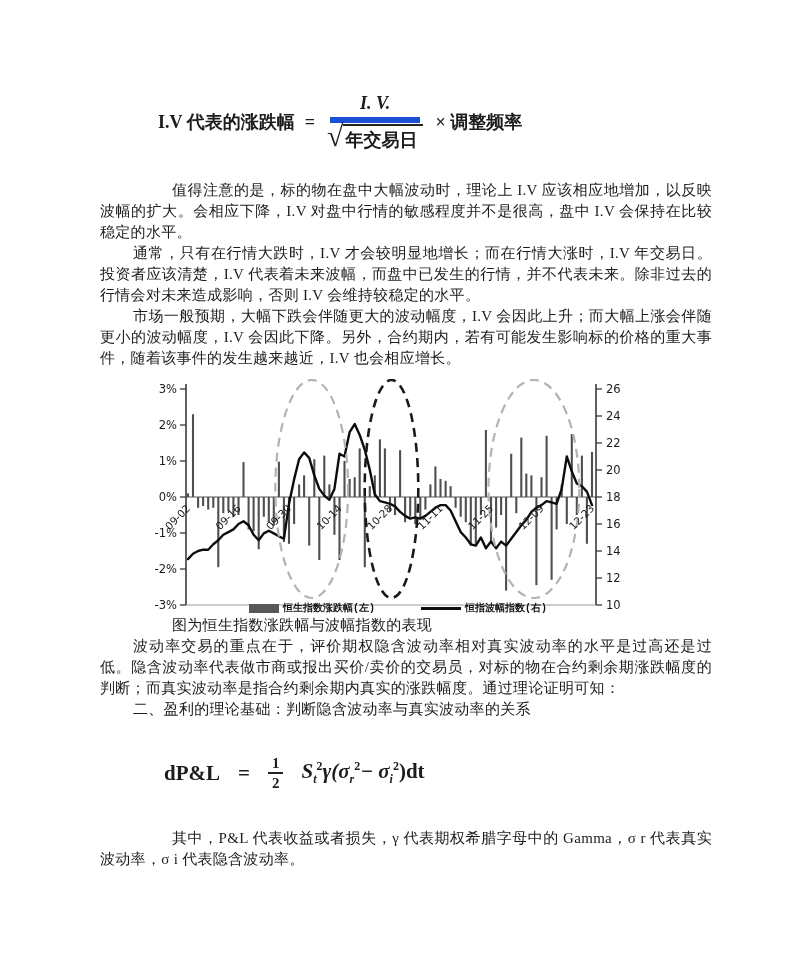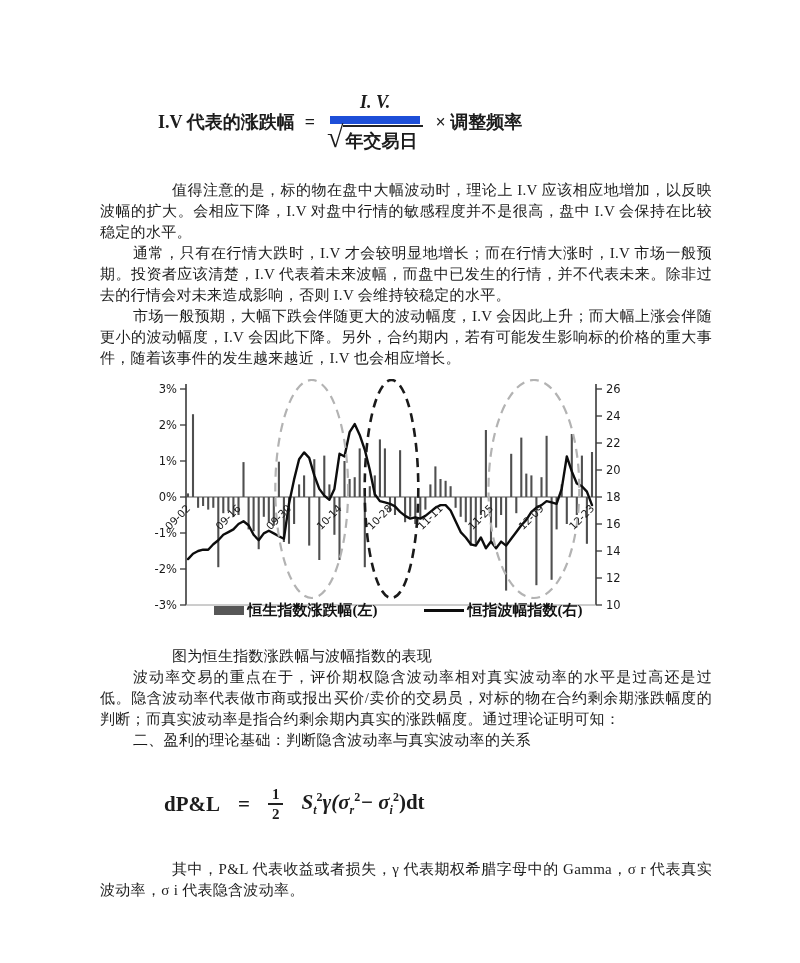--- a/index.html
+++ b/index.html
@@ -27,43 +27,43 @@
 
   
   .formula1{
     display:flex;align-items:center;gap:10px;
     margin:0 0 20px 58px;
     font-size:18px;font-weight:bold;
     height:76px;
   }
   .frac{display:inline-flex;flex-direction:column;align-items:center;margin:0 2px;}
   .frac .num{
-    border-bottom:8px solid #1d4ed8;
+    border-bottom:6px solid #1d4ed8;
     padding:0 30px 3px 30px;
     font-style:italic;
   }
   .frac .den{display:flex;align-items:flex-start;margin-top:1px;}
   .sqrt-sign{font-size:30px;line-height:20px;font-weight:normal;transform:translateY(2px);}
   .radicand{border-top:2px solid #222;padding:2px 6px 0 2px;}
 
   
   .chart-block{width:500px;margin:10px 0 0 48px;}
   .chart-block svg{display:block;}
   svg text{font-family:"DejaVu Sans","Liberation Sans",sans-serif;}
   .legend-row{
     display:flex;justify-content:center;align-items:center;gap:46px;
     margin-top:-16px;
-    font-family:Liberation Serif, serif;
-    font-size:15px;font-weight:bold;color:#111;
+    font-family:Liberation Mono, monospace;
+    font-size:10px;font-weight:bold;color:#111;
   }
   .legend-item{display:flex;align-items:center;gap:4px;}
   .swatch-bar{width:30px;height:9px;background:#575757;display:inline-block;}
   .swatch-line{width:40px;height:3px;background:#0d0d0d;display:inline-block;}
 
-  .caption-block{margin-top:26px;}
+  .caption-block{}
 
   
   .formula2{
     display:flex;align-items:center;gap:18px;
     margin:26px 0 0 64px;
     font-size:21px;font-weight:bold;
     height:54px;
   }
   .formula2 .var{font-style:italic;}
   .frac2{display:inline-flex;flex-direction:column;align-items:center;font-size:15px;line-height:16px;}
@@ -86,21 +86,21 @@
       <span class="den">
         <span class="sqrt-sign">√</span>
         <span class="radicand">年交易日</span>
       </span>
     </span>
     <span>× 调整频率</span>
   </div>
 
   <div class="body-text">
     <p class="indent-lg">值得注意的是，标的物在盘中大幅波动时，理论上 I.V 应该相应地增加，以反映波幅的扩大。会相应下降，I.V 对盘中行情的敏感程度并不是很高，盘中 I.V 会保持在比较稳定的水平。</p>
-    <p class="indent">通常，只有在行情大跌时，I.V 才会较明显地增长；而在行情大涨时，I.V 市场一般预期。投资者应该清楚，I.V 代表着未来波幅，而盘中已发生的行情，并不代表未来。除非过去的行情会对未来造成影响，否则 I.V 会维持较稳定的水平。</p>
+    <p class="indent">通常，只有在行情大跌时，I.V 才会较明显地增长；而在行情大涨时，I.V 年交易日。投资者应该清楚，I.V 代表着未来波幅，而盘中已发生的行情，并不代表未来。除非过去的行情会对未来造成影响，否则 I.V 会维持较稳定的水平。</p>
     <p class="indent">市场一般预期，大幅下跌会伴随更大的波动幅度，I.V 会因此上升；而大幅上涨会伴随更小的波动幅度，I.V 会因此下降。另外，合约期内，若有可能发生影响标的价格的重大事件，随着该事件的发生越来越近，I.V 也会相应增长。</p>
   </div>
 
   <div class="chart-block">
     <svg id="chart-svg" width="500" height="238" viewBox="0 0 500 238">
         <line x1="38" y1="118" x2="448" y2="118" stroke="#8f8f8f" stroke-width="1.5"></line>
         <line x1="40.0" y1="118" x2="40.0" y2="114.4" stroke="#4f4f4f" stroke-width="2.1"></line>
         <line x1="45.0" y1="118" x2="45.0" y2="35.2" stroke="#4f4f4f" stroke-width="2.1"></line>
         <line x1="50.1" y1="118" x2="50.1" y2="128.8" stroke="#4f4f4f" stroke-width="2.1"></line>
         <line x1="55.1" y1="118" x2="55.1" y2="127.0" stroke="#4f4f4f" stroke-width="2.1"></line>

